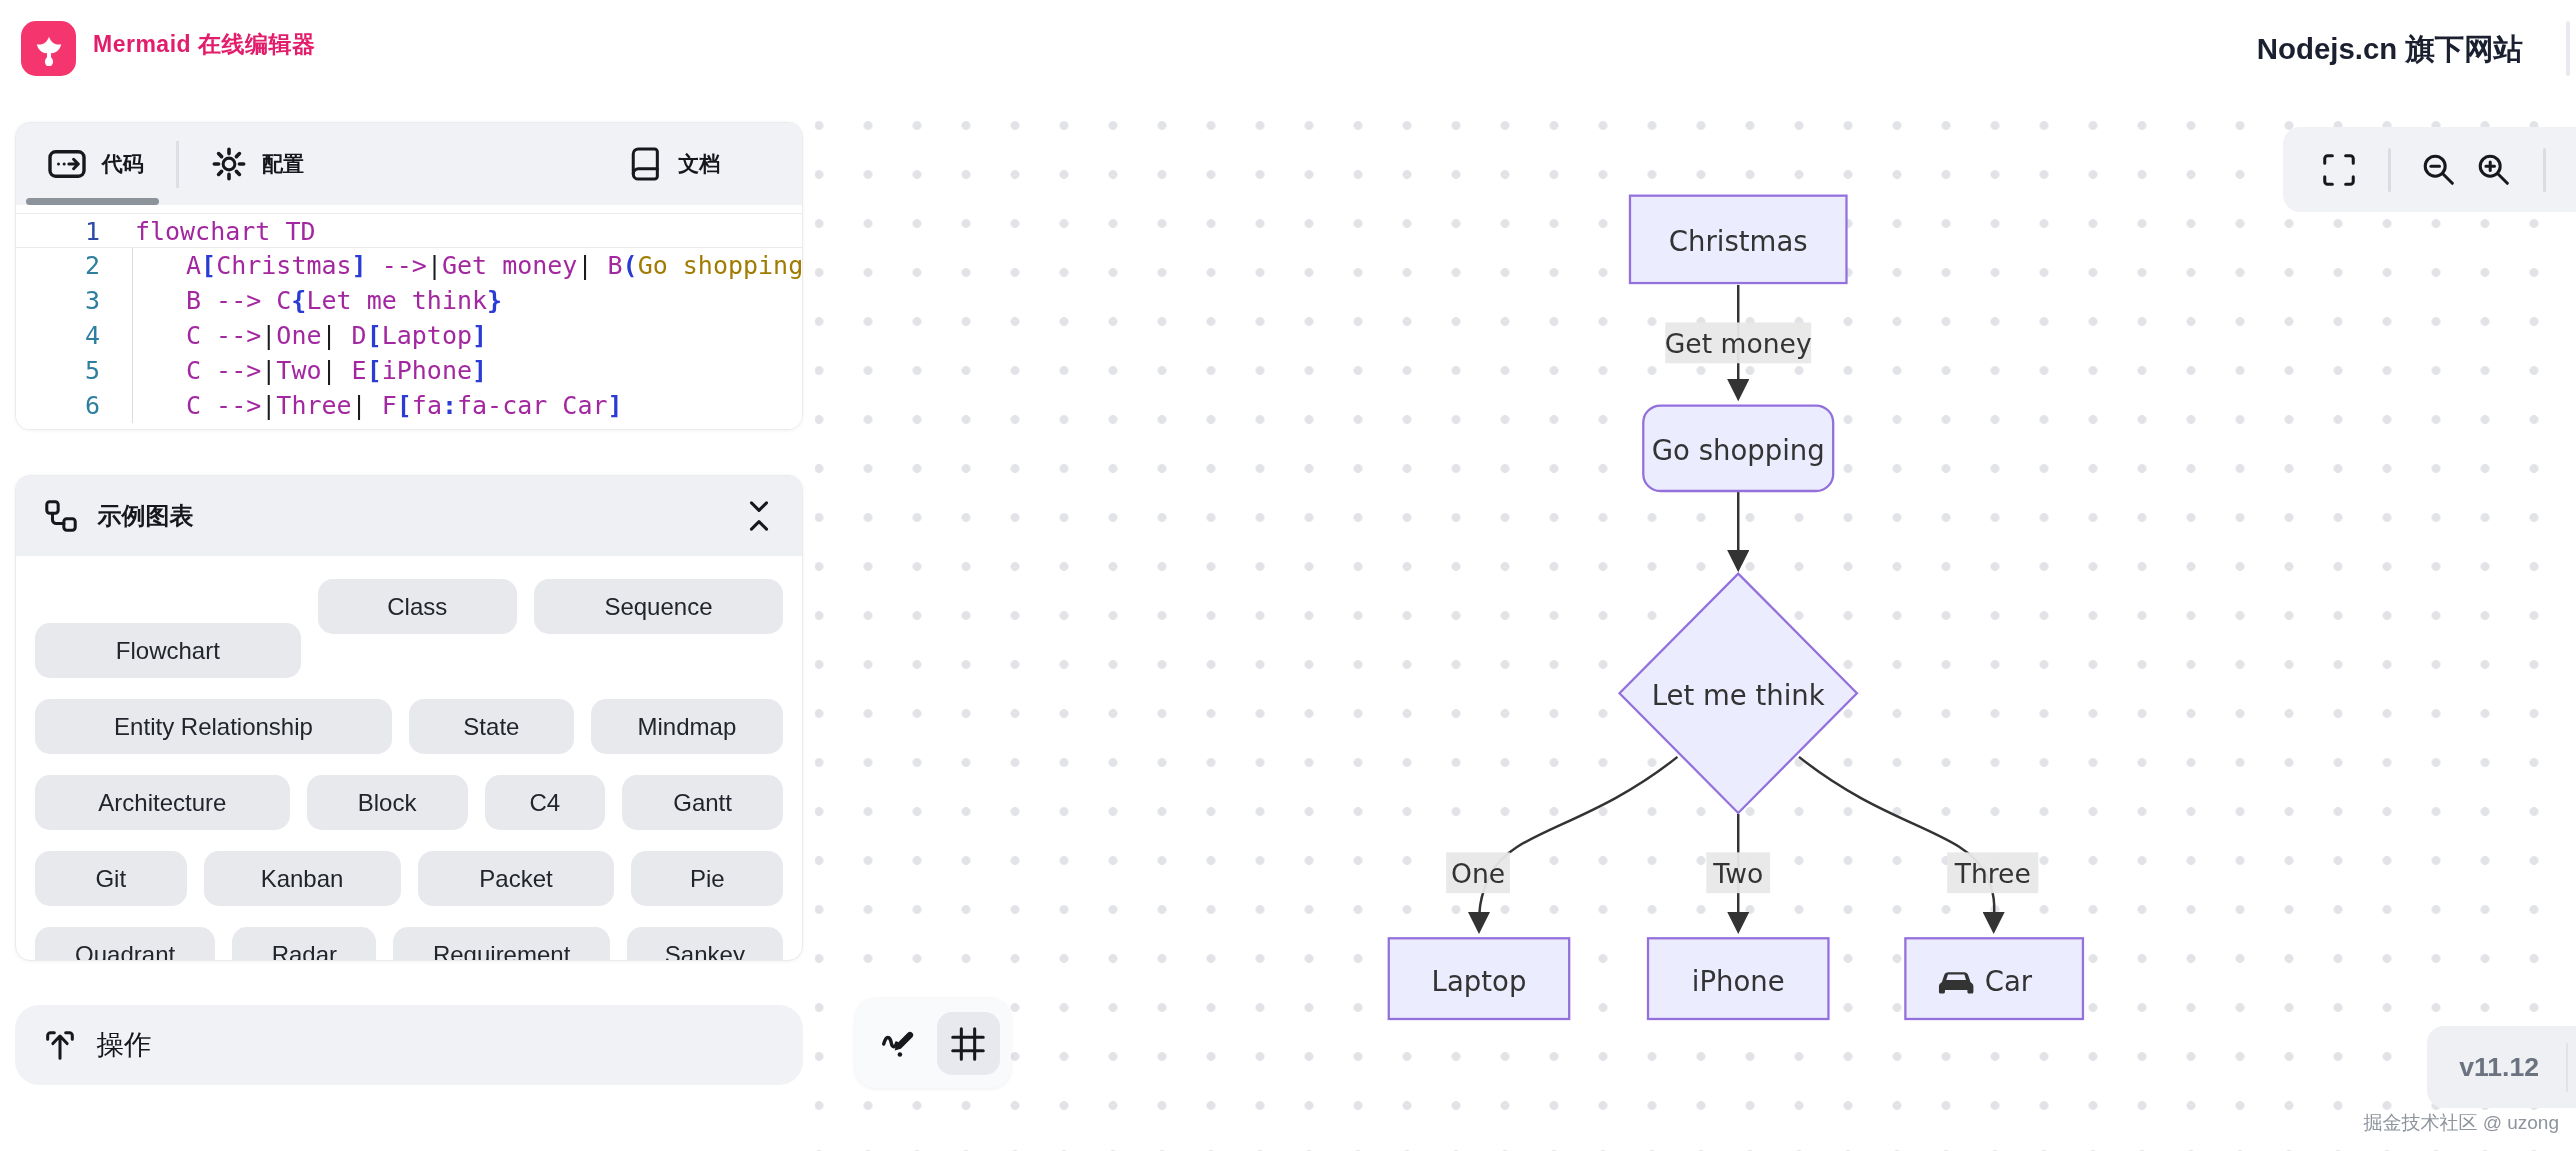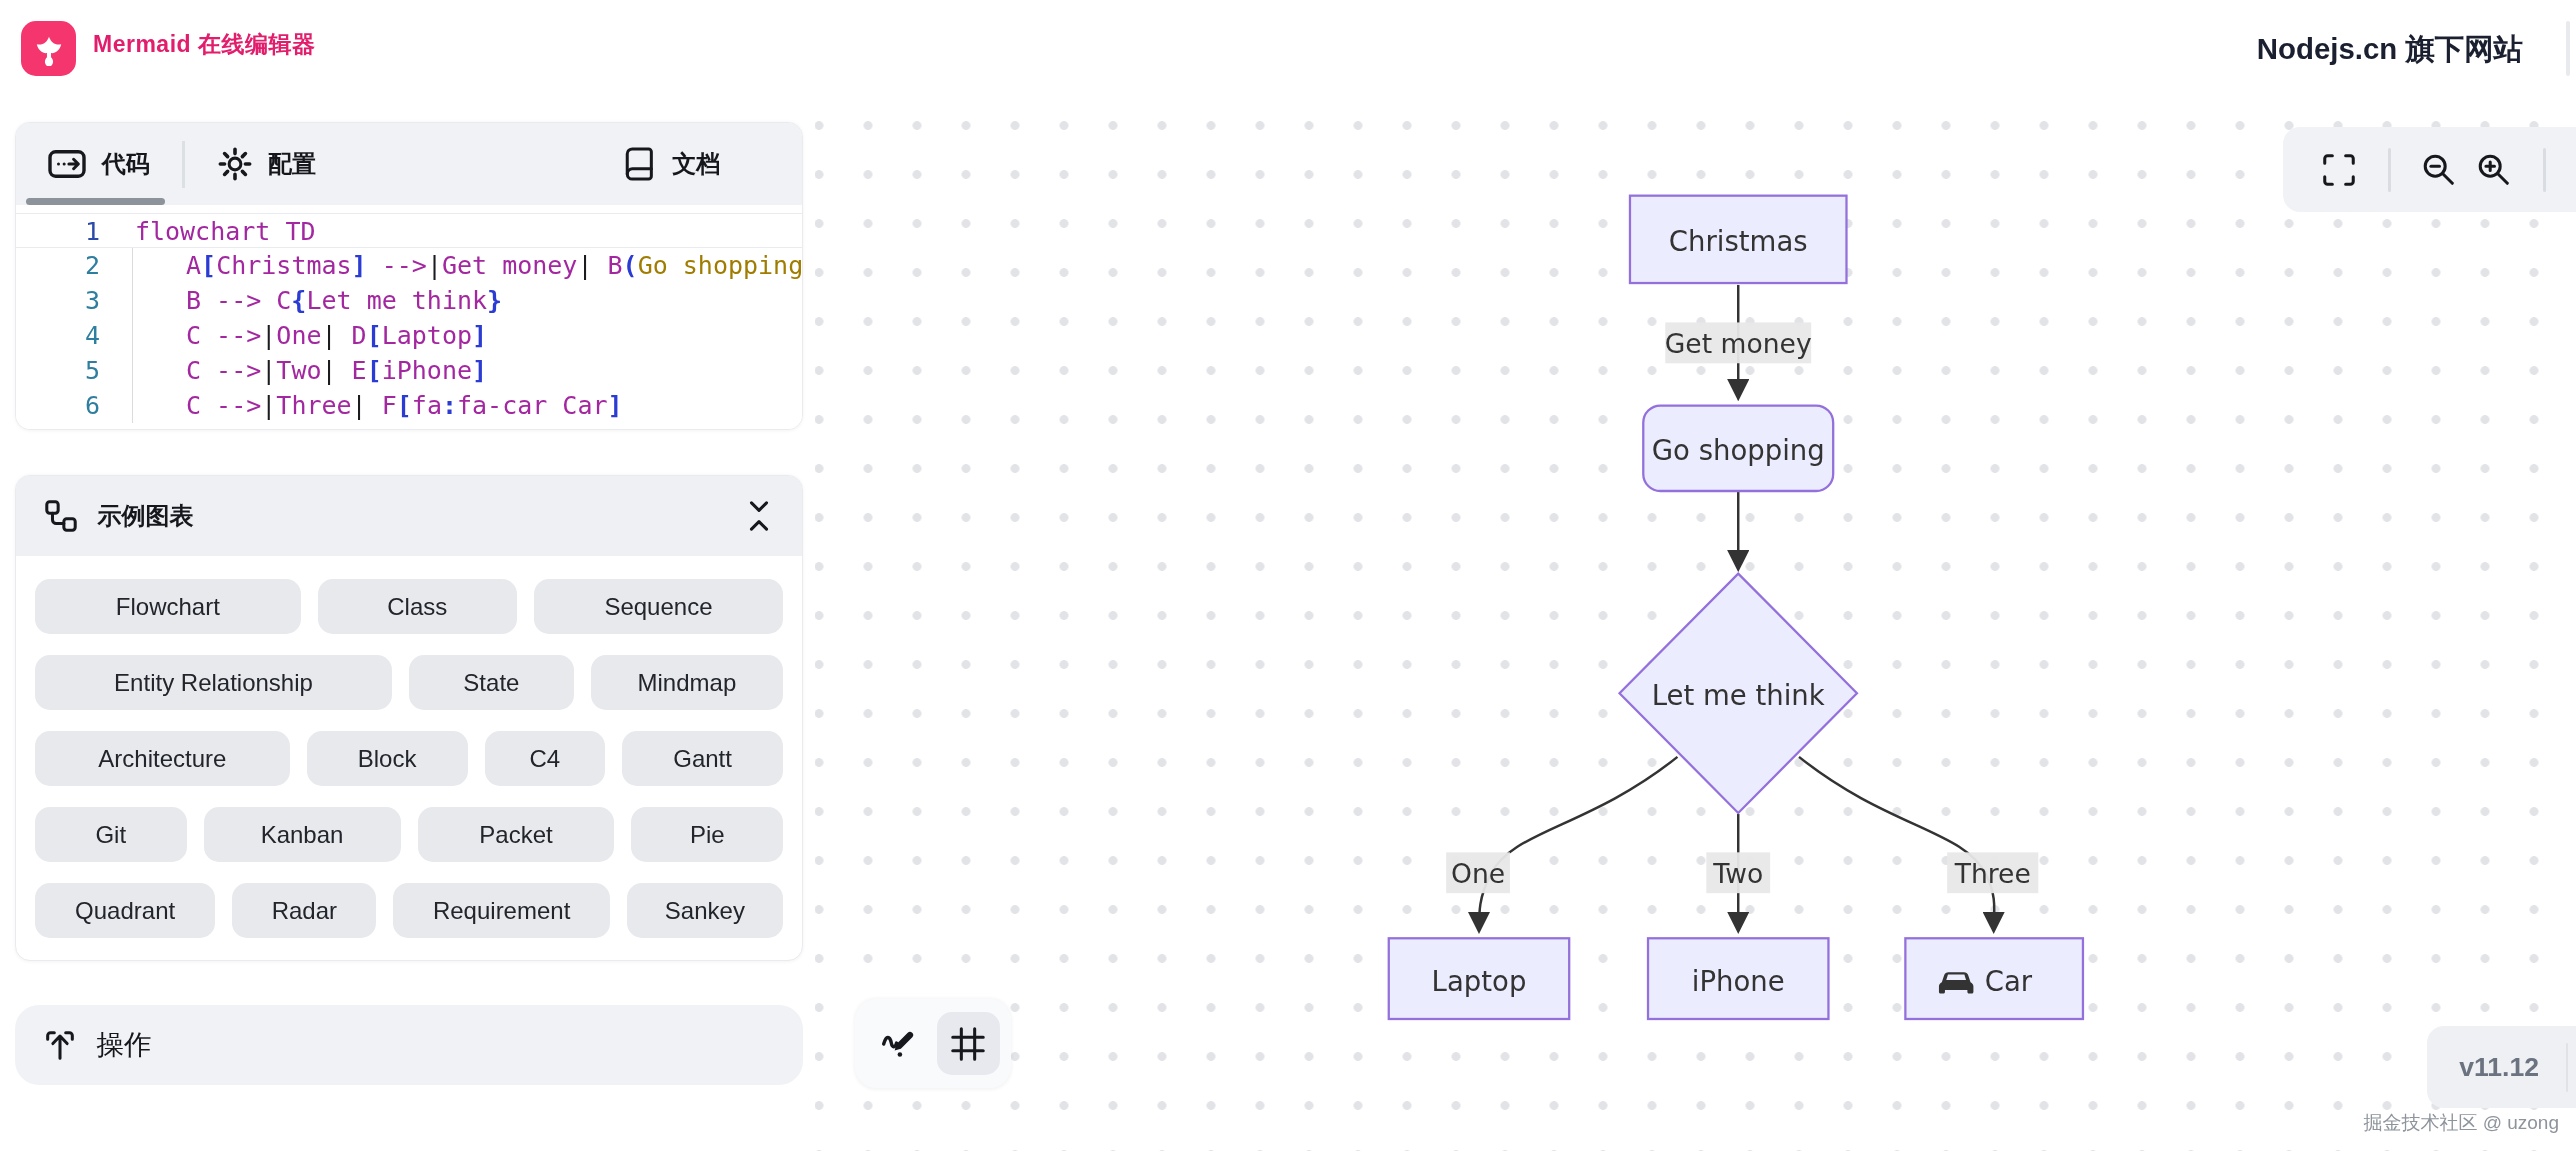--- a/index.html
+++ b/index.html
@@ -12,21 +12,21 @@
               background:#f5356e; display:flex; align-items:center; justify-content:center; }
   #app-title { position:absolute; left:93px; top:28.5px; font-size:23px; font-weight:bold; color:#e11d6c; letter-spacing:0.5px; }
   #header-site-label { position:absolute; right:53px; top:30px; font-size:29.4px; font-weight:bold; color:#1b2030; }
   #header-right-divider { position:absolute; right:5.7px; top:21px; width:4.7px; height:55px; background:#e8eaee; border-radius:2.8px; }
 
   
   .panel { position:absolute; left:15px; width:788px; background:#fff; border:1.9px solid #e9ebef;
            border-radius:15px; box-shadow:0 0.9px 3.8px rgba(20,24,40,.05); overflow:hidden; }
   #code-panel { top:122px; height:308px; }
   #editor-tab-bar { height:82px; background:#f0f2f5; display:flex; align-items:center; padding:0 25px; }
-  .tab { display:flex; align-items:center; gap:15px; font-size:24px; font-weight:bold; color:#15171c;
+  .tab { display:flex; align-items:center; gap:15px; font-size:21px; font-weight:bold; color:#15171c;
          height:100%; position:relative; padding:0 5.7px; cursor:pointer; }
   .tab.active::after { content:""; position:absolute; left:-15px; right:-9.5px; bottom:0; height:6.6px;
                        background:#8d939b; border-radius:3.8px; }
   .tab-divider { width:2.8px; height:47px; background:#dcdfe4; margin:0 26.6px; }
   #tab-docs { margin-left:auto; margin-right:51px; }
   .icon { display:inline-flex; align-items:center; justify-content:center; }
 
   #code-editor { padding:7.6px 0 9.5px 0; background:#fff; }
   .code-row { display:flex; align-items:stretch; height:35px; line-height:35px;
               font-family:"DejaVu Sans Mono","Liberation Mono",monospace; font-size:25px; }
@@ -176,21 +176,21 @@
     <span id="examples-title">示例图表</span>
     <button id="collapse-button">
       <svg class="ic" width="32" height="34" viewBox="0 0 34 36">
         <path d="M9 4 L17 12 L25 4"></path>
         <path d="M9 32 L17 24 L25 32"></path>
       </svg>
     </button>
   </div>
   <div id="examples-grid">
       <div class="btn-row">
-        <button class="example-btn" style="flex-grow: 16;">Flowchart</button>
+        <button class="example-btn" style="flex-grow: 16; margin-top: 44px;">Flowchart</button>
         <button class="example-btn" style="flex-grow: 12;">Class</button>
         <button class="example-btn" style="flex-grow: 15;">Sequence</button>
       </div>
       <div class="btn-row">
         <button class="example-btn" style="flex-grow: 26;">Entity Relationship</button>
         <button class="example-btn" style="flex-grow: 12;">State</button>
         <button class="example-btn" style="flex-grow: 14;">Mindmap</button>
       </div>
       <div class="btn-row">
         <button class="example-btn" style="flex-grow: 19;">Architecture</button>

